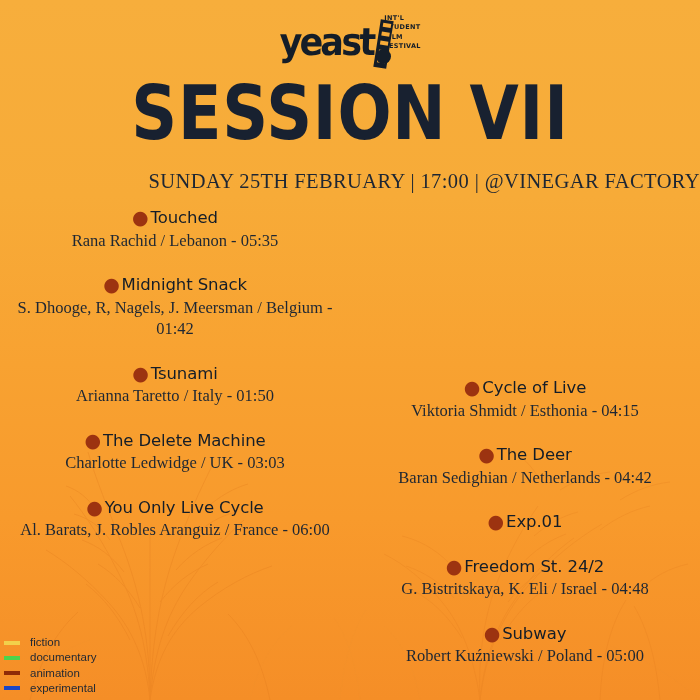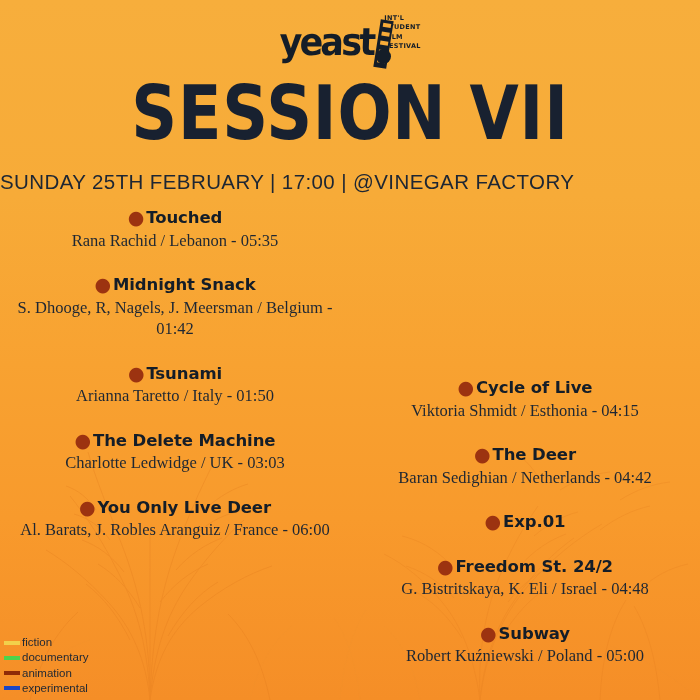--- a/index.html
+++ b/index.html
@@ -64,55 +64,55 @@
 
   
   .session-title{
     position:absolute; top:76px; left:0; right:0; text-align:center;
     font-family:"DejaVu Sans", sans-serif;
     font-weight:bold; font-size:74px; line-height:1;
     color:#182130; letter-spacing:1px;
     transform:scaleX(.86); transform-origin:center;
   }
   .session-meta{
-    position:absolute; top:170px; left:0; right:0; text-align:left;
-    font-family:Liberation Sans, sans-serif;
+    position:absolute; top:170px; left:0; right:0; text-align:right;
+    font-family:Liberation Serif, serif;
     font-weight:normal; font-size:20.5px; letter-spacing:.4px;
     color:#1d2633;
   }
 
   
   .columns{ position:absolute; top:208px; left:0; width:700px; }
   .col{ position:absolute; top:0; width:350px; }
   .col-left{ left:0; }
   .col-right{ left:350px; padding-top:170px; }
 
   .film{ text-align:center; margin-bottom:24px; }
   .film-title{
     font-family:"DejaVu Sans", sans-serif;
-    font-weight:bold; font-size:16.5px; color:#141d28;
+    font-weight:normal; font-size:16.5px; color:#141d28;
     line-height:1.25; letter-spacing:-.1px;
   }
   .film-title .dot{
     color:#9c3310; font-size:19px; line-height:0;
     position:relative; top:1px; margin-right:2px;
   }
   .film-credit{
     font-family:Liberation Serif, serif;
     font-size:16.5px; color:#1e2733; line-height:1.3;
     margin-top:1px; padding:0 14px;
   }
 
   
   .legend{
     position:absolute; left:4px; bottom:4px;
     font-family:"Liberation Sans", sans-serif;
     font-size:11.5px; color:#1e2733; line-height:1.32;
   }
-  .legend-row{ display:flex; align-items:center; gap:2px; }
+  .legend-row{ display:flex; align-items:center; gap:10px; }
   .legend-swatch{
     width:16px; height:4px; display:inline-block; flex:0 0 auto;
   }
 </style>
 </head>
 <body>
 
 <div id="bg-gradient"></div>
 
 <div id="bg-branches">
@@ -208,21 +208,21 @@
         </div>
         <div class="film">
           <div class="film-title"><span class="dot">●</span><span>Tsunami</span></div>
           <div class="film-credit">Arianna Taretto / Italy - 01:50</div>
         </div>
         <div class="film">
           <div class="film-title"><span class="dot">●</span><span>The Delete Machine</span></div>
           <div class="film-credit">Charlotte Ledwidge / UK - 03:03</div>
         </div>
         <div class="film">
-          <div class="film-title"><span class="dot">●</span><span>You Only Live Deer</span></div>
+          <div class="film-title"><span class="dot">●</span><span>You Only Live Cycle</span></div>
           <div class="film-credit">Al. Barats, J. Robles Aranguiz / France - 06:00</div>
         </div>
       </div>
     <div class="col col-right" id="col-right">
         <div class="film">
           <div class="film-title"><span class="dot">●</span><span>Cycle of Live</span></div>
           <div class="film-credit">Viktoria Shmidt / Esthonia - 04:15</div>
         </div>
         <div class="film">
           <div class="film-title"><span class="dot">●</span><span>The Deer</span></div>

